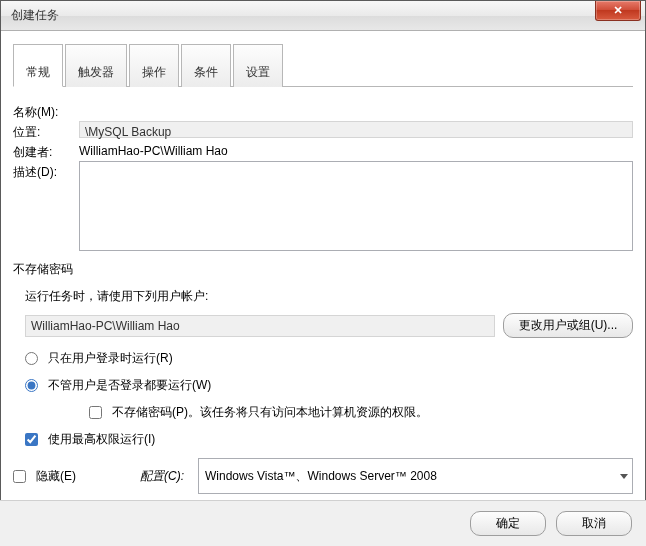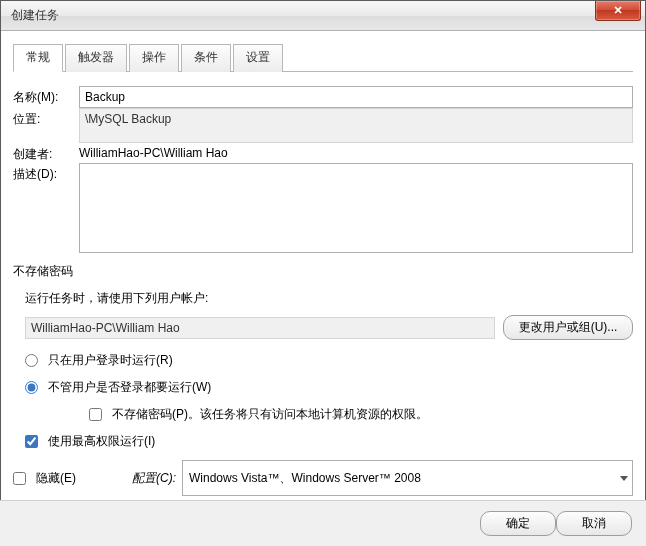--- a/index.html
+++ b/index.html
@@ -45,21 +45,21 @@
   .content {
     padding: 12px 12px 12px 12px;
   }
   .tabstrip {
     display: flex;
     border-bottom: 1px solid #b7b7b7;
     position: relative;
     margin-bottom: 14px;
   }
   .tab {
-    padding: 4px 12px 5px 12px;
+    padding: 19px 12px 5px 12px;
     border: 1px solid #b7b7b7;
     border-bottom: none;
     background: linear-gradient(to bottom, #fdfdfd, #ececec);
     margin-right: 2px;
     position: relative;
     top: 1px;
     cursor: pointer;
     color: #333;
   }
   .tab.active {
@@ -82,21 +82,21 @@
     padding: 3px 5px;
     font: inherit;
     background: #fff;
     height: 22px;
   }
   .readonly-text {
     flex: 1;
     padding: 3px 5px;
     background: #f0f0f0;
     border: 1px solid #d5d5d5;
-    height: 35px;
+    height: 17px;
     color: #333;
   }
   .static-text {
     padding-top: 3px;
     color: #000;
   }
   .textarea {
     flex: 1;
     border: 1px solid #abadb3;
     padding: 3px 5px;
@@ -140,21 +140,21 @@
   .opt-row.indent { margin-left: 32px; padding-left: 44px; }
   input[type=radio], input[type=checkbox] {
     margin: 0 4px 0 0;
     width: 13px; height:13px;
     accent-color: #3a76c4;
   }
   .bottom-row {
     display: flex;
     align-items: center;
     margin-top: 8px;
-    gap: 6px;
+    gap: 14px;
   }
   .config-label { margin-left: 50px; font-style: italic; }
   .select {
     flex: 1;
     border: 1px solid #abadb3;
     background: #fff;
     height: 36px;
     display: flex;
     align-items: center;
     justify-content: space-between;
@@ -170,20 +170,21 @@
   .footer {
     position: absolute;
     bottom: 0; left: 0; right: 0;
     height: 46px;
     background: #f0f0f0;
     border-top: 1px solid #d0d0d0;
     display: flex;
     align-items: center;
     justify-content: flex-end;
     padding-right: 14px;
+    gap: 10px;
   }
 </style>
 </head>
 <body>
 
 <div class="titlebar">
   <span class="title">创建任务</span>
   <div class="close-btn">
     <span>✕</span>
   </div>
@@ -194,21 +195,20 @@
   <div class="tabstrip">
     <div class="tab active">常规</div>
     <div class="tab">触发器</div>
     <div class="tab">操作</div>
     <div class="tab">条件</div>
     <div class="tab">设置</div>
   </div>
 
   <div class="form-row">
     <div class="label">名称(M):</div>
-    <input class="text-input" value="Backup" style="">
   </div>
 
   <div class="form-row">
     <div class="label">位置:</div>
     <div class="readonly-text">\MySQL Backup</div>
   </div>
 
   <div class="form-row">
     <div class="label">创建者:</div>
     <div class="static-text">WilliamHao-PC\William Hao</div>

